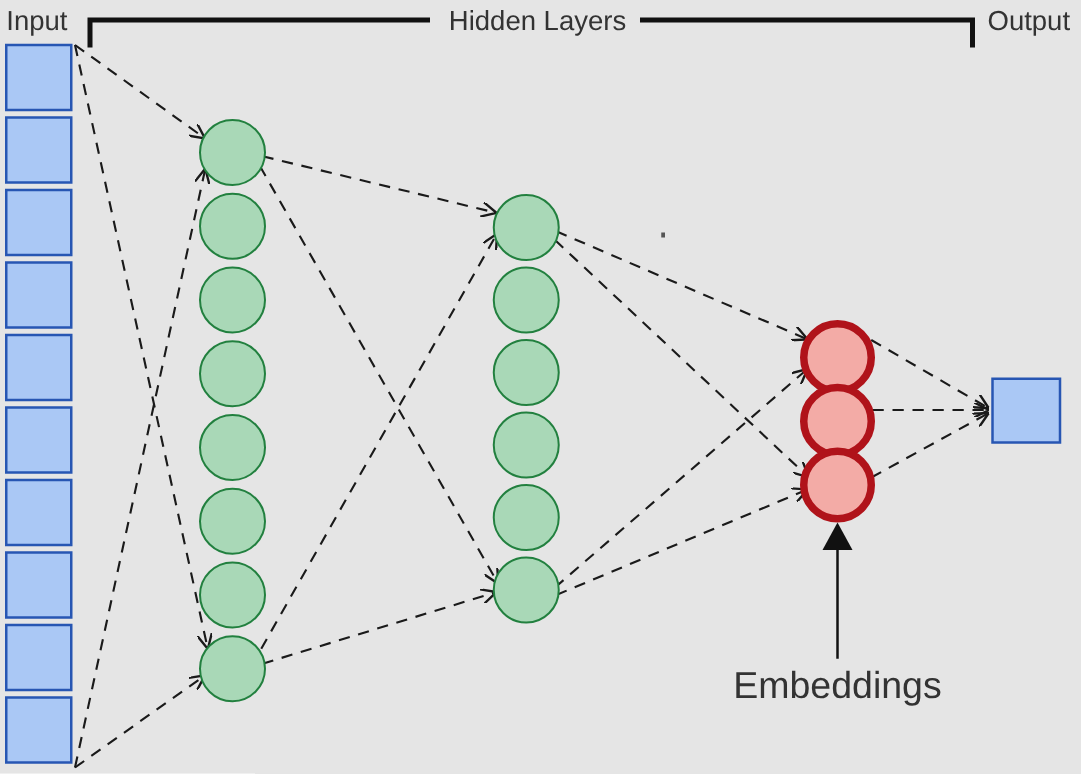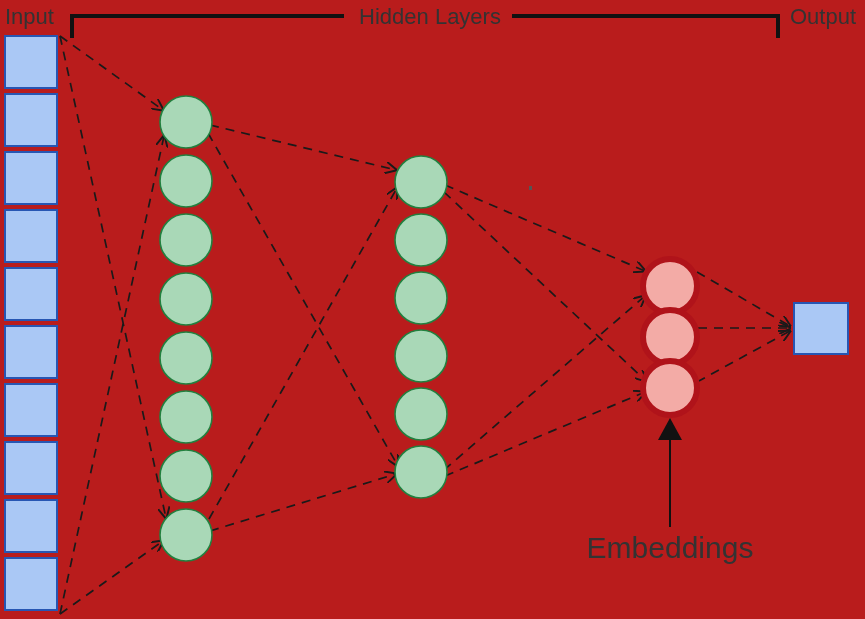--- a/index.html
+++ b/index.html
@@ -10,21 +10,21 @@
   body {
     font-family: "Liberation Sans", sans-serif;
     width: 865px;
     height: 619px;
     overflow: hidden;
   }
   #diagram-root {
     position: relative;
     width: 865px;
     height: 619px;
-    background: #b91c1c;
+    background: #e5e5e5;
   }
   svg#nn-svg {
     position: absolute;
     top: 0;
     left: 0;
     width: 865px;
     height: 619px;
   }
   .label-text {
     fill: #333333;

